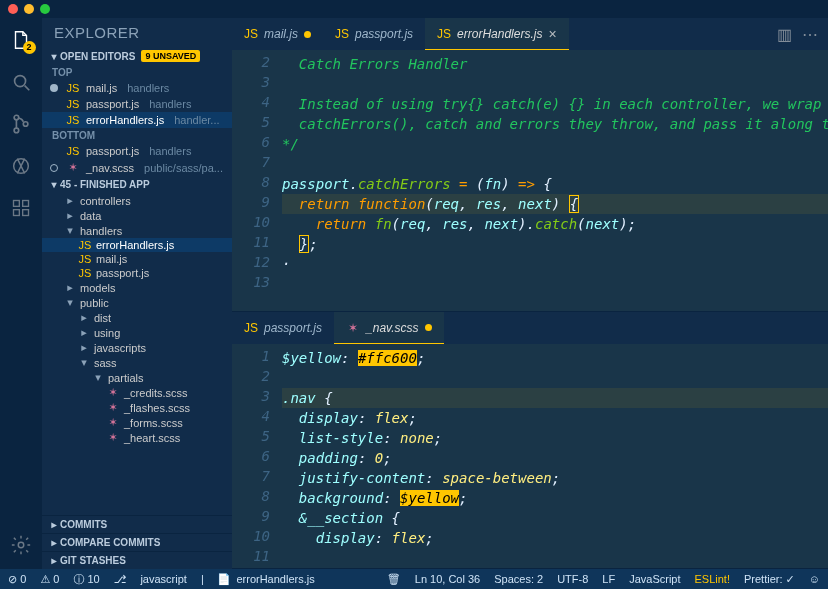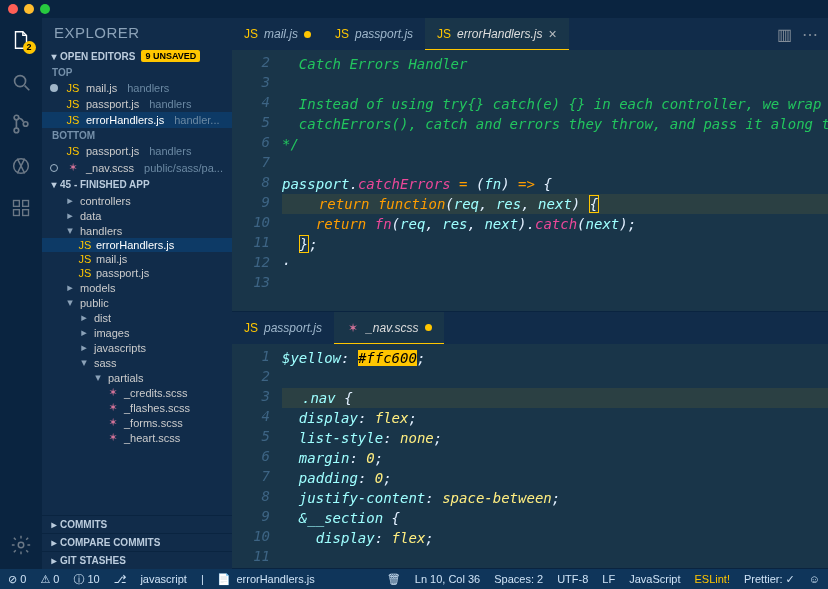--- a/index.html
+++ b/index.html
@@ -43,24 +43,24 @@
   .tab .fi{font-style:normal;}
   .tab .dirty-dot{width:7px;height:7px;border-radius:50%;background:#ffc600;}
   .tab .close{font-family:sans-serif;font-style:normal;font-size:14px;opacity:.8;}
   .tabs .tab-act{margin-left:auto;display:flex;gap:10px;padding:0 10px;}
   .tabs .tab-act span{opacity:.6;cursor:pointer;}
   .code{flex:1;display:flex;font-family:"SFMono-Regular",Consolas,monospace;font-style:italic;font-size:14px;overflow:hidden;}
   .gutter{width:50px;text-align:right;padding:4px 12px 4px 0;color:#3d6484;}
   .gutter div{height:20px;}
   .lines{flex:1;padding:4px 0;min-width:0;}
   .lines .l{height:20px;line-height:20px;white-space:pre;}
-  .lines .l.hl{background:rgba(255,198,0,0.08);padding-left:20px;}
+  .lines .l.hl{background:rgba(255,198,0,0.08);}
   .c-cmt{color:#22c55e;}
   .c-kw{color:#ff9d00;}
-  .c-fn{color:#ec4899;}
+  .c-fn{color:#84cc16;}
   .c-id{color:#9fffff;}
   .c-p{color:#e1efff;}
   .c-prop{color:#9fffff;}
   .c-val{color:#ffee80;}
   .hly{background:#ffc600;color:#000;}
   .cursor-box{border:1px solid #ffc600;}
   .statusbar{height:20px;background:#0f355a;display:flex;align-items:center;font-size:11px;color:#cfe3f6;padding:0 8px;gap:14px;}
   .statusbar .sp{margin-left:auto;}
   .statusbar .sb-seg{display:flex;align-items:center;gap:5px;}
   .statusbar .eslint{color:#ffc600;}
@@ -200,21 +200,21 @@
           <div class="tn ind1 ">
             <span class="tw">▾</span>
             <span>public</span>
           </div>
           <div class="tn ind2 ">
             <span class="tw">▸</span>
             <span>dist</span>
           </div>
           <div class="tn ind2 ">
             <span class="tw">▸</span>
-            <span>images</span>
+            <span>using</span>
           </div>
           <div class="tn ind2 ">
             <span class="tw">▸</span>
             <span>javascripts</span>
           </div>
           <div class="tn ind2 ">
             <span class="tw">▾</span>
             <span>sass</span>
           </div>
           <div class="tn ind3 ">
@@ -332,23 +332,23 @@
               <div>9</div>
               <div>10</div>
               <div>11</div>
             </div>
           <div class="lines" id="lines-bot">
               <div class="l"><span class="c-id">$yellow</span><span class="c-p">:</span> <span class="hly">#ffc600</span><span class="c-p">;</span></div>
               <div class="l"><span class=""></span></div>
               <div class="l hl"><span class="c-prop">.nav</span> <span class="c-p">{</span></div>
               <div class="l">  <span class="c-prop">display</span><span class="c-p">:</span> <span class="c-val">flex</span><span class="c-p">;</span></div>
               <div class="l">  <span class="c-prop">list-style</span><span class="c-p">:</span> <span class="c-val">none</span><span class="c-p">;</span></div>
-              <div class="l">  <span class="c-prop">margin</span><span class="c-p">:</span> <span class="c-val">0</span><span class="c-p">;</span></div>
               <div class="l">  <span class="c-prop">padding</span><span class="c-p">:</span> <span class="c-val">0</span><span class="c-p">;</span></div>
               <div class="l">  <span class="c-prop">justify-content</span><span class="c-p">:</span> <span class="c-val">space-between</span><span class="c-p">;</span></div>
+              <div class="l">  <span class="c-prop">background</span><span class="c-p">:</span> <span class="hly">$yellow</span><span class="c-p">;</span></div>
               <div class="l">  <span class="c-prop">&amp;__section</span> <span class="c-p">{</span></div>
               <div class="l">    <span class="c-prop">display</span><span class="c-p">:</span> <span class="c-val">flex</span><span class="c-p">;</span></div>
             </div>
         </div>
       </div>
     </div>
   </div>
 
   <div class="statusbar">
     <span class="sb-seg">⊘ 0</span>

